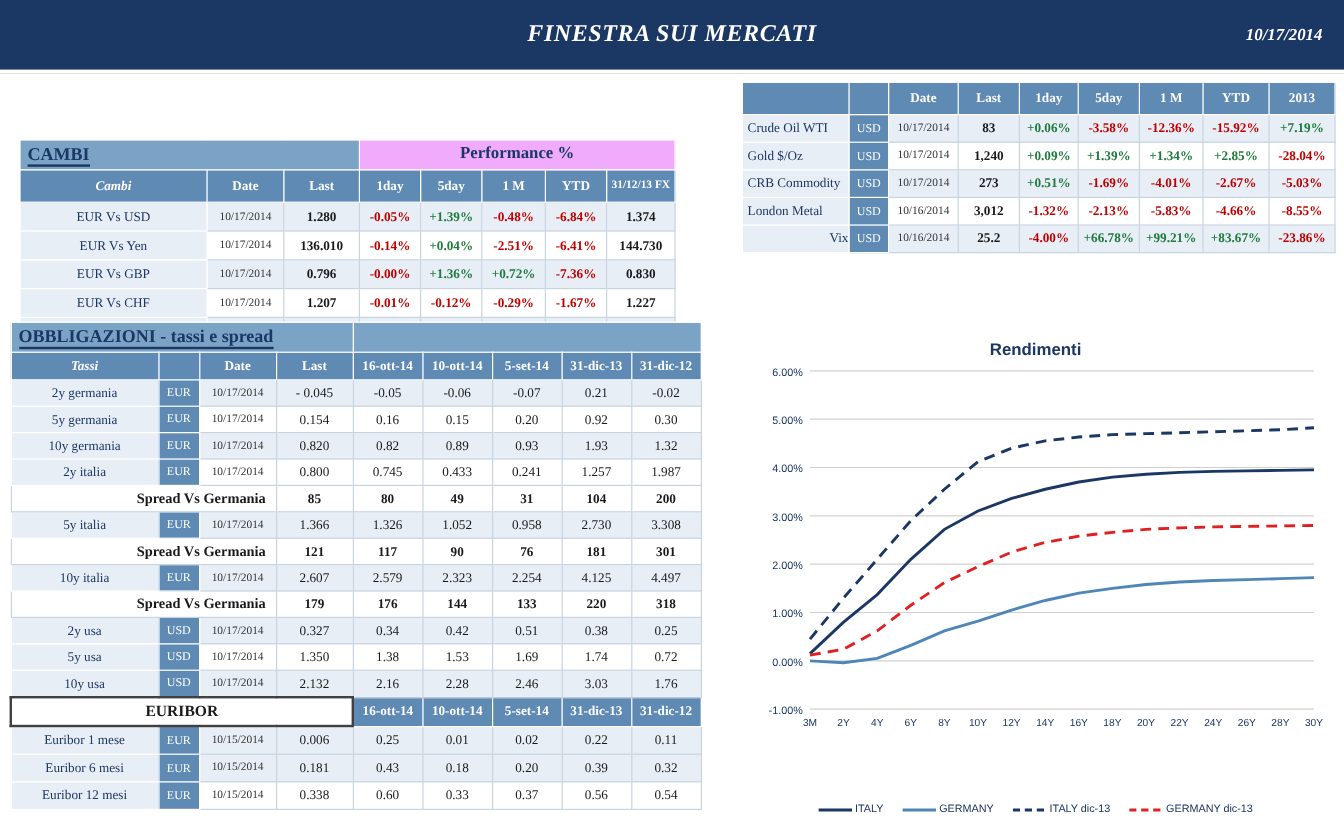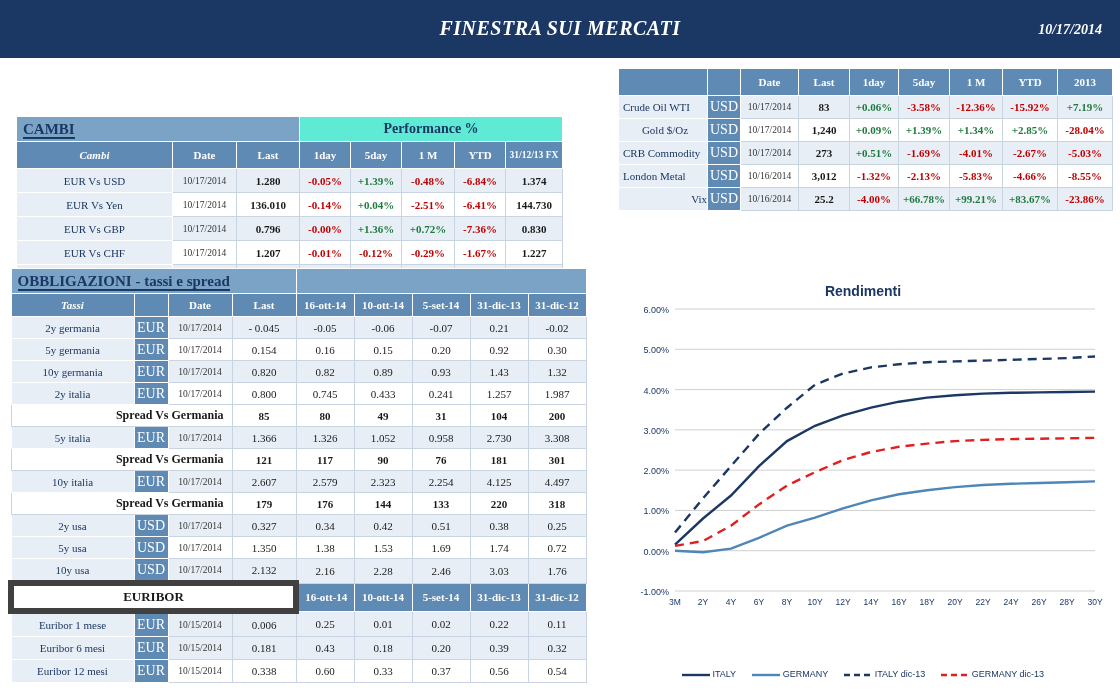--- a/index.html
+++ b/index.html
@@ -37,30 +37,30 @@
   .hdrblue2{
     background:#7ba3c6;color:#ffffff;font-weight:bold;text-align:center;
     border:1px solid #ffffff;
   }
   .secttitle{
     background:#7ba3c6;color:#1b3764;font-weight:bold;font-size:15px;
     text-align:left;padding-left:6px;border:1px solid #ffffff;
   }
   .secttitle span{border-bottom:2px solid #1b3764;}
   .perfhdr{
-    background:#5eead4;color:#1b3764;font-weight:bold;font-size:14px;
+    background:#f0abfc;color:#1b3764;font-weight:bold;font-size:14px;
     text-align:center;border:1px solid #ffffff;
   }
   .lbl{
     background:#e8eef5;color:#1b3764;text-align:center;border:1px solid #ffffff;
     font-size:11px;
   }
   .cur{
     background:#5e8ab4;color:#ffffff;text-align:center;border:1px solid #ffffff;
-    font-size:14px;
+    font-size:10px;
   }
   .dt{
     text-align:center;font-size:9.5px;color:#333;border:1px solid #c8d4e2;
   }
   .num{ text-align:center;font-size:11px;border:1px solid #c8d4e2;}
   .numb{ text-align:center;font-size:11px;font-weight:bold;border:1px solid #c8d4e2;}
   .pos{color:#1f7a3d;font-weight:bold;}
   .neg{color:#c00000;font-weight:bold;}
   .shade{background:#e8eef5;}
   .white{background:#ffffff;}
@@ -174,21 +174,21 @@
           <td class="cur">USD</td>
           <td class="dt shade">10/17/2014</td>
           <td class="numb shade">83</td>
           <td class="num shade pos">+0.06%</td>
           <td class="num shade neg">-3.58%</td>
           <td class="num shade neg">-12.36%</td>
           <td class="num shade neg">-15.92%</td>
           <td class="num shade pos">+7.19%</td>
         </tr>
   <tr>
-          <td class="lbl" style="height:22px;text-align:center;padding-left:4px;margin-left:45px;">Gold $/Oz</td>
+          <td class="lbl" style="height:22px;text-align:left;padding-left:4px;margin-left:45px;">Gold $/Oz</td>
           <td class="cur">USD</td>
           <td class="dt white">10/17/2014</td>
           <td class="numb white">1,240</td>
           <td class="num white pos">+0.09%</td>
           <td class="num white pos">+1.39%</td>
           <td class="num white pos">+1.34%</td>
           <td class="num white pos">+2.85%</td>
           <td class="num white neg">-28.04%</td>
         </tr>
   <tr>
@@ -270,21 +270,21 @@
           <td class="num white">0.30</td>
         </tr>
   <tr>
           <td class="lbl" style="height:21px;">10y germania</td>
           <td class="cur">EUR</td>
           <td class="dt shade">10/17/2014</td>
           <td class="num shade">0.820</td>
           <td class="num shade">0.82</td>
           <td class="num shade">0.89</td>
           <td class="num shade">0.93</td>
-          <td class="num shade">1.43</td>
+          <td class="num shade">1.93</td>
           <td class="num shade">1.32</td>
         </tr>
   <tr>
           <td class="lbl" style="height:21px;">2y italia</td>
           <td class="cur">EUR</td>
           <td class="dt white">10/17/2014</td>
           <td class="num white">0.800</td>
           <td class="num white">0.745</td>
           <td class="num white">0.433</td>
           <td class="num white">0.241</td>
@@ -374,21 +374,21 @@
           <td class="dt shade">10/17/2014</td>
           <td class="num shade">2.132</td>
           <td class="num shade">2.16</td>
           <td class="num shade">2.28</td>
           <td class="num shade">2.46</td>
           <td class="num shade">3.03</td>
           <td class="num shade">1.76</td>
         </tr>
 
   <tr>
-    <td colspan="4" class="spreadrow" style="height:22px;text-align:center;font-weight:bold;font-size:13px;background:#ffffff;border:6px solid #404040;">EURIBOR</td>
+    <td colspan="4" class="spreadrow" style="height:22px;text-align:center;font-weight:bold;font-size:13px;background:#ffffff;border:2px solid #404040;">EURIBOR</td>
     <td class="hdrblue">16-ott-14</td>
     <td class="hdrblue">10-ott-14</td>
     <td class="hdrblue">5-set-14</td>
     <td class="hdrblue">31-dic-13</td>
     <td class="hdrblue">31-dic-12</td>
   </tr>
   <tr>
           <td class="lbl" style="height:22px;">Euribor 1 mese</td>
           <td class="cur">EUR</td>
           <td class="dt shade">10/15/2014</td>

